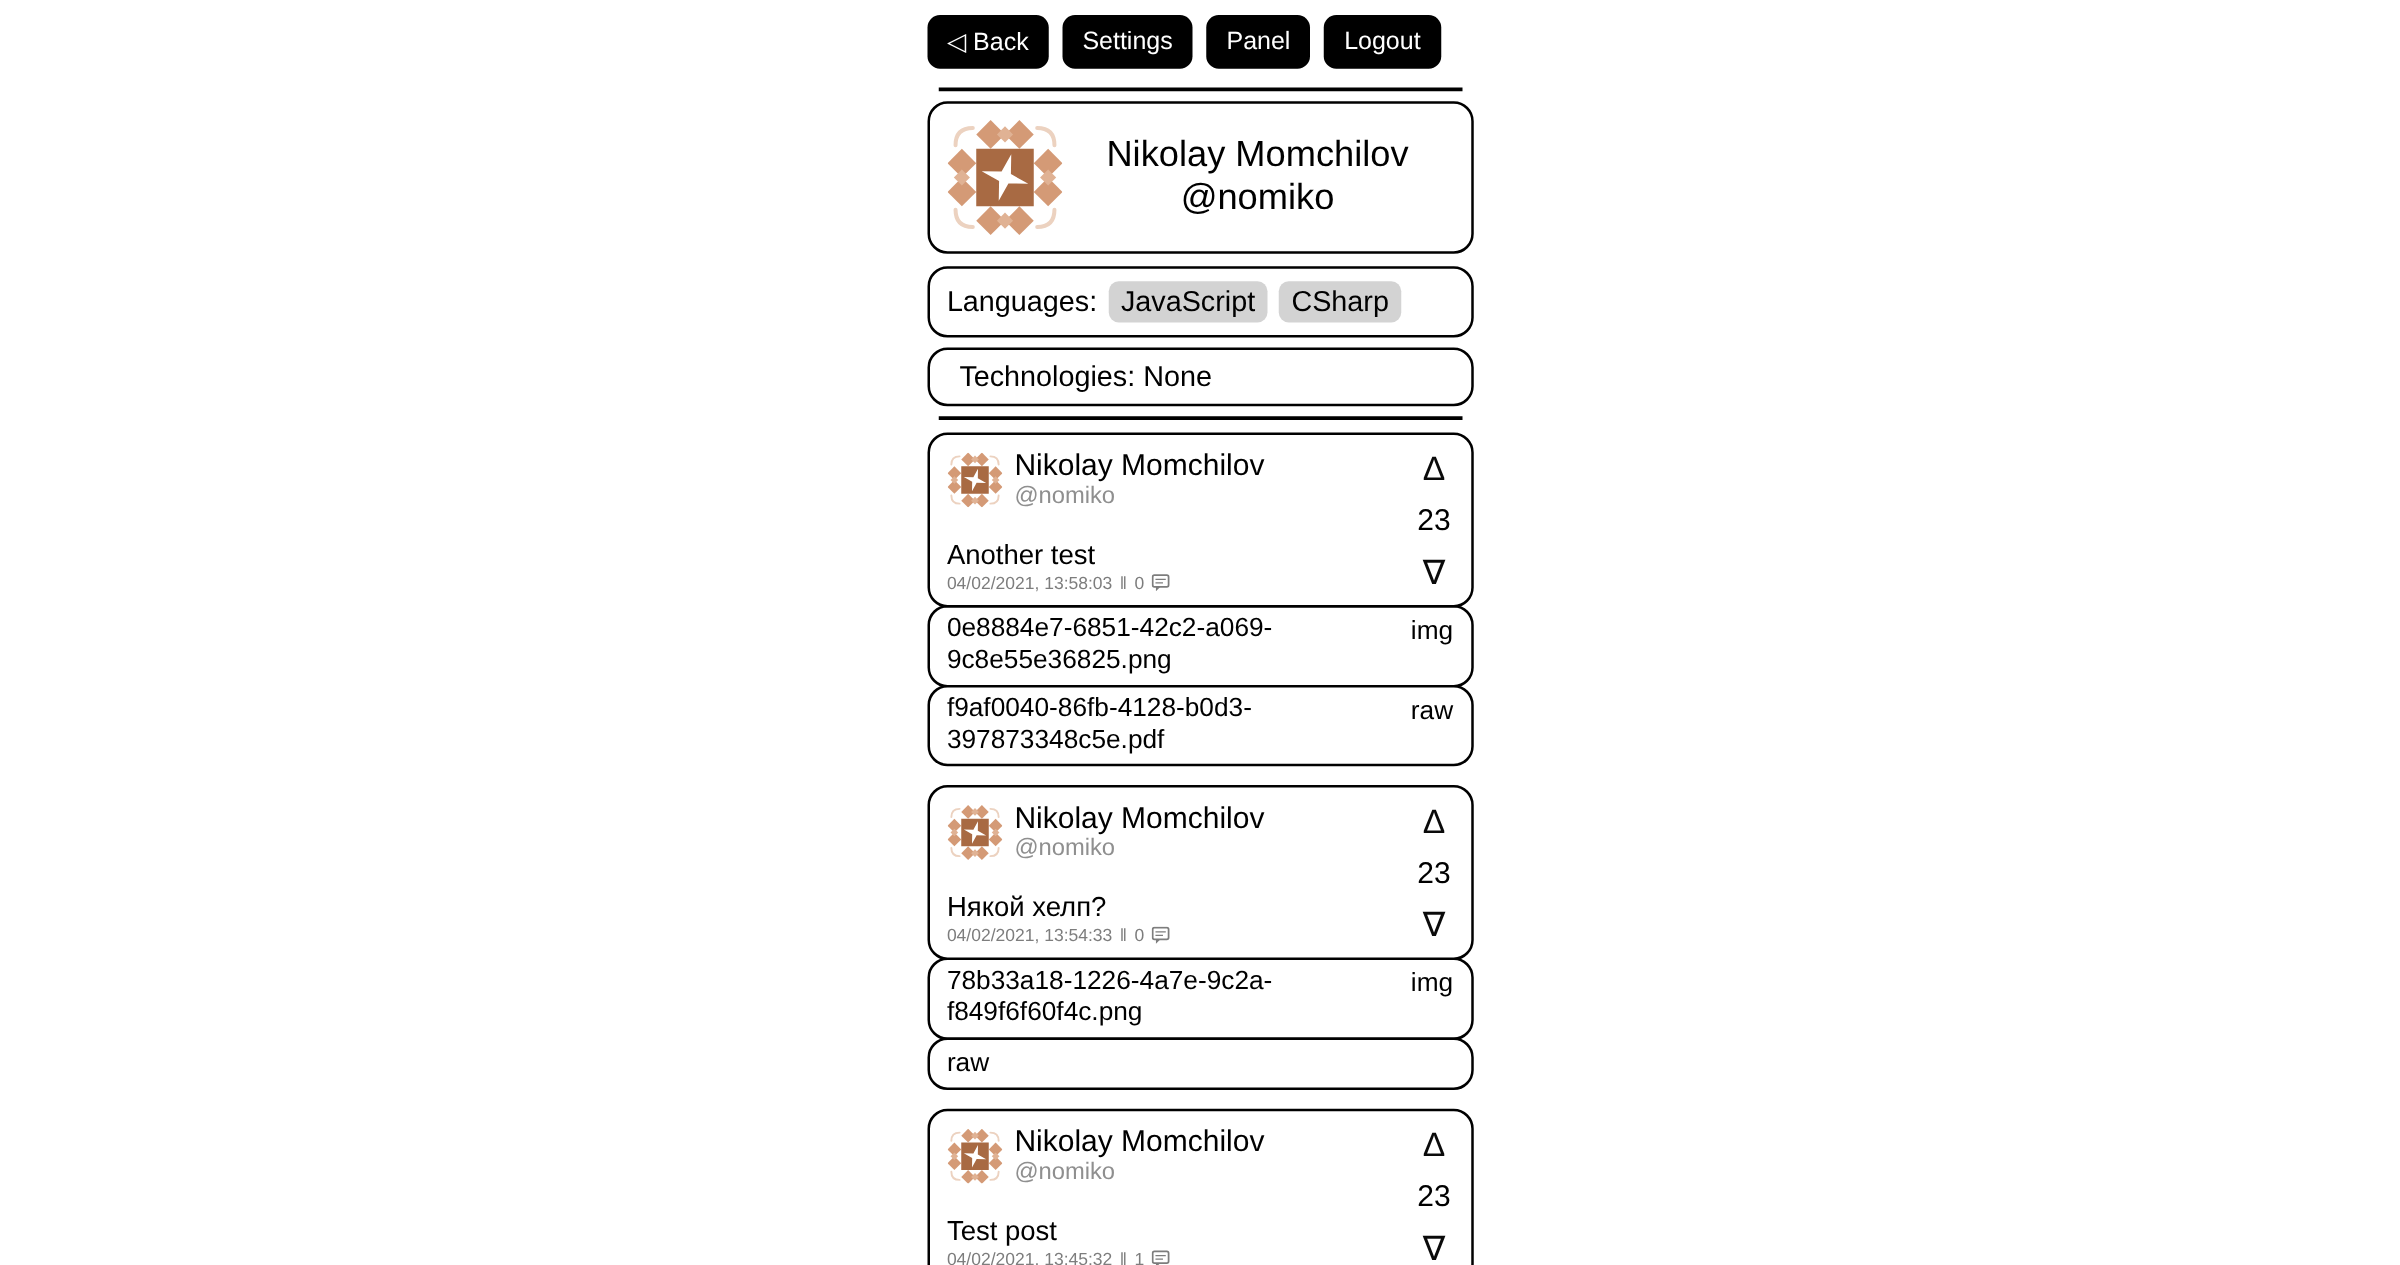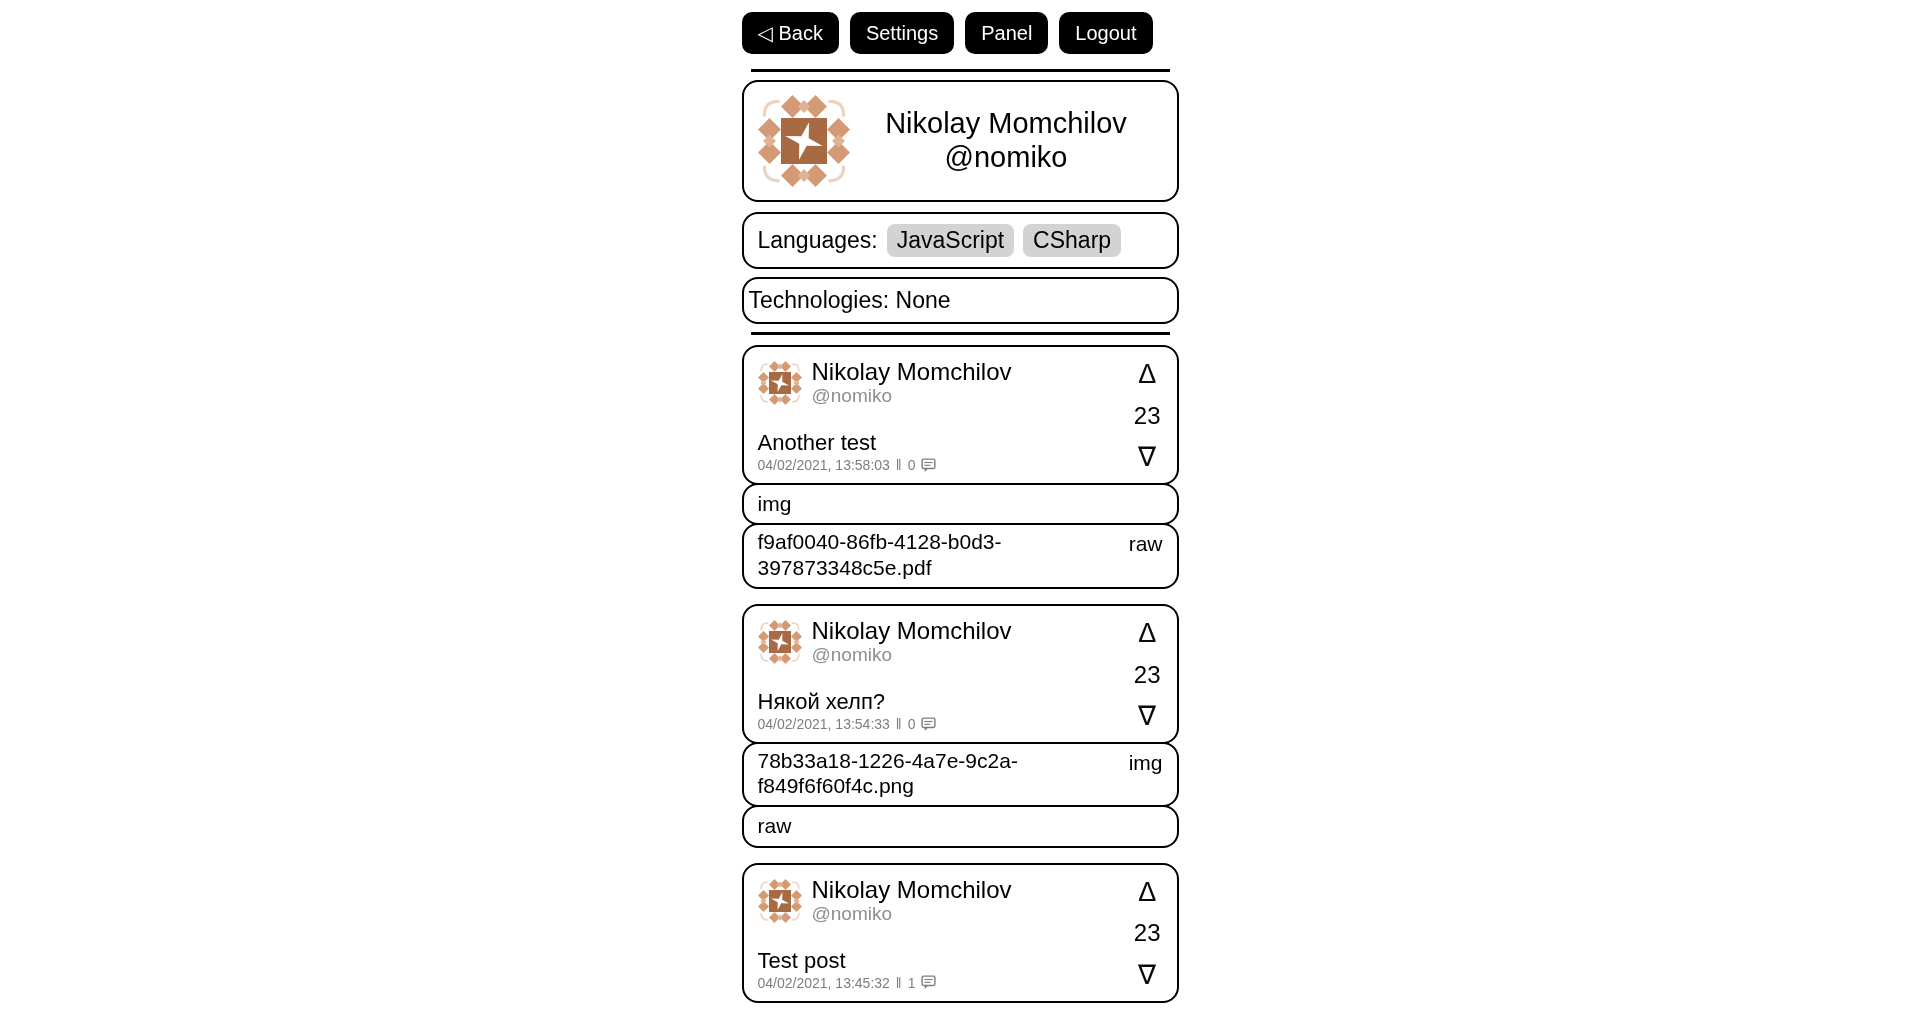--- a/index.html
+++ b/index.html
@@ -31,21 +31,21 @@
     border-radius: 16px;
     background: #ffffff;
   }
 
   
   .profile-card { display: flex; align-items: center; padding: 14px; height: 122px; margin-bottom: 10px; }
   .avatar-lg { width: 92px; height: 92px; flex: 0 0 92px; }
   .profile-names { flex: 1; text-align: center; font-size: 29px; line-height: 1.17; }
 
   .info-card { padding: 10px 14px; font-size: 23px; margin-bottom: 8px; display: flex; align-items: center; gap: 9px; }
-  .info-card.slim { padding: 8px 5px; }
+  .info-card.slim { padding: 8px 24px; }
   .badge { background: #d3d3d3; border-radius: 8px; padding: 3px 10px; }
 
   
   .post { margin-bottom: 15px; }
   .post-header { display: flex; padding: 12px 14px 10px; position: relative; z-index: 2; }
   .post-left { flex: 1; min-width: 0; }
   .post-author-row { display: flex; gap: 10px; align-items: center; }
   .avatar-sm { width: 44px; height: 44px; flex: 0 0 44px; }
   .post-author { font-size: 24px; line-height: 1.1; }
   .post-handle { font-size: 19px; color: #8f8f8f; line-height: 1.15; }
@@ -164,20 +164,21 @@
             </svg>
         </div>
       </div>
       <div class="vote-col">
         <button class="vote-btn">Δ</button>
         <div class="vote-count">23</div>
         <button class="vote-btn">∇</button>
       </div>
     </div>
     <div class="card attachment">
+      <span class="filename">0e8884e7-6851-42c2-a069-9c8e55e36825.png</span>
       <span class="atype">img</span>
     </div>
     <div class="card attachment">
       <span class="filename">f9af0040-86fb-4128-b0d3-397873348c5e.pdf</span>
       <span class="atype">raw</span>
     </div>
   </div>
 
   <div class="post">
     <div class="card post-header">

